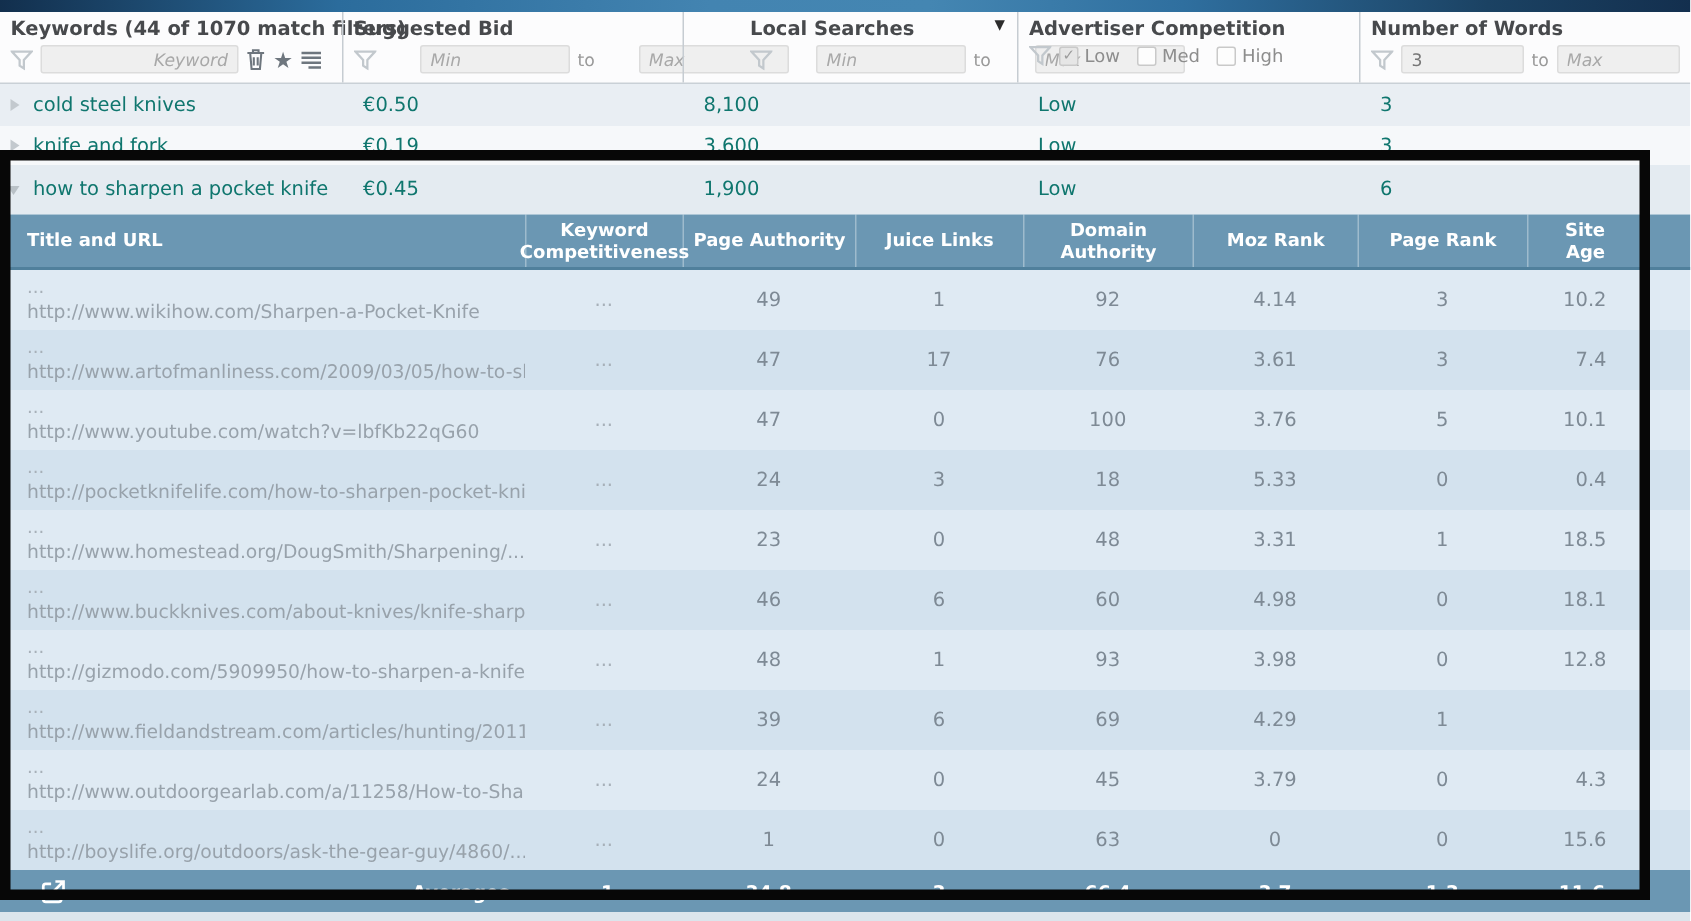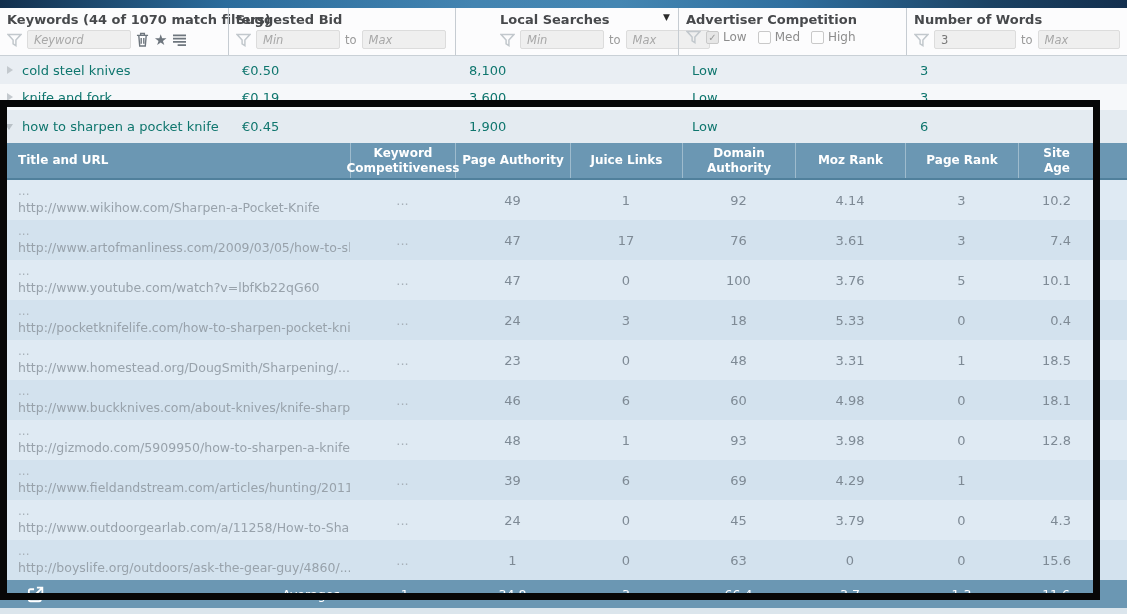--- a/index.html
+++ b/index.html
@@ -16,21 +16,21 @@
   .grid-header { display:flex; height:48px; background:#fcfcfd; border-bottom:1px solid #c9d0d6; }
   .gh-col { position:relative; padding:4px 6px 0 7px; }
   .gh-col + .gh-col { border-left:1px solid #c6ccd2; }
   .c1 { width:228px; } .c2 { width:227px; } .c3 { width:223px;padding-left:44px; } .c4 { width:228px; } .c5 { width:221px; }
   .gh-label { font-size:13px; font-weight:bold; color:#47494c; white-space:nowrap; }
   .filter-row { display:flex; align-items:center; margin-top:3px; gap:5px; }
   .funnel { color:#c2c8cd; flex:0 0 auto; display:flex; }
   input.f-input { height:19px; background:#efefef; border:1px solid #dcdcdc; border-radius:2px;
     font-family:inherit; font-size:11.5px; color:#777; padding:0 6px; outline:none; }
   input.f-input::placeholder { font-style:italic; color:#a8a8a8; }
-  .kw-input { width:104px; } .mm-input { width:84px; } .nw-input { width:82px; }
+  .kw-input { width:132px;text-align:right; } .mm-input { width:100px;margin-left:24px; } .nw-input { width:82px; }
   .to-label { font-size:11.5px; color:#9a9a9a; }
   .icon-btn { color:#6e767e; display:flex; cursor:pointer; }
   .star-glyph { font-size:15px; line-height:14px; color:#6e767e; }
   .dd-arrow { position:absolute; top:4px; right:8px; font-size:9px; color:#2c2c2c; }
   .cb-group { display:flex; align-items:center; gap:4px; margin-right:6px; }
   .cb { width:13px; height:13px; border:1px solid #c9c9c9; background:#fdfdfd; border-radius:2px;
     display:inline-flex; align-items:center; justify-content:center; font-size:10px; color:transparent; }
   .cb.checked { background:#e6e6e6; color:#9b9b9b; }
   .cb-label { font-size:12px; color:#8d8d8d; }
 
@@ -60,21 +60,21 @@
   .drow { display:flex; height:40px; font-size:13px; color:#7e8a95; }
   .drow.odd  { background:#dfeaf3; }
   .drow.even { background:#d3e2ee; }
   .dt-cell { display:flex; flex-direction:column; justify-content:center; gap:3px; padding-left:18px; overflow:hidden; }
   .dt-dots { font-size:12px; color:#a7b0b8; line-height:11px; }
   .dt-url { font-size:12.5px; color:#98a2ab; white-space:nowrap; overflow:hidden; cursor:pointer; }
   .dv-cell { display:flex; align-items:center; justify-content:center; }
   .dv-sa { justify-content:flex-end; padding-right:37px; }
   .kc-dots { color:#a7b0b8; }
 
-  .avg-row { display:flex; height:28px; background:#6b97b3; color:#fff; font-weight:normal; font-size:12.5px; align-items:center; }
+  .avg-row { display:flex; height:28px; background:#6b97b3; color:#fff; font-weight:bold; font-size:12.5px; align-items:center; }
   .avg-title { display:flex; align-items:center; justify-content:space-between; padding:0 10px 0 26px; height:100%; }
   .avg-val { display:flex; align-items:center; justify-content:center; height:100%; }
   .avg-sa { justify-content:flex-end; padding-right:38px; }
 
   .bottom-strip { height:6px; background:#dbe5ec; }
 
   
   .frame { position:absolute; left:0; top:100px; width:1100px; height:500px;
     border:7px solid #070707; pointer-events:none; z-index:40; }
 </style>

